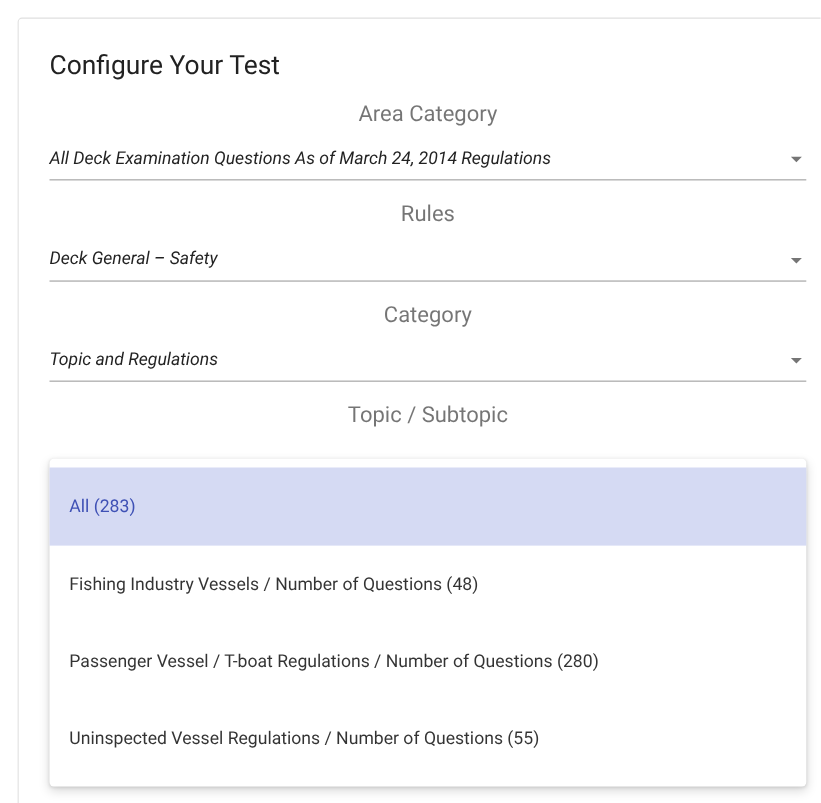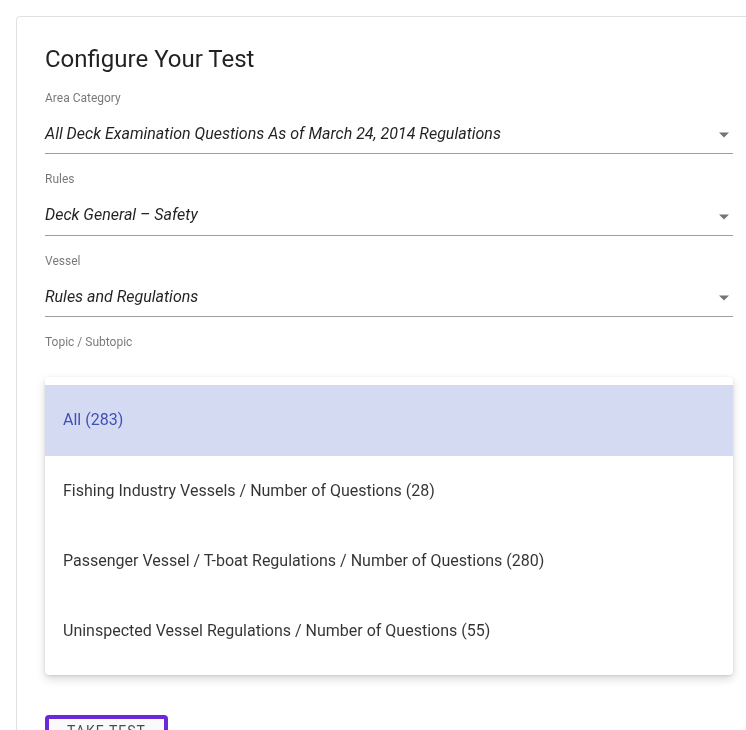--- a/index.html
+++ b/index.html
@@ -18,24 +18,25 @@
     margin: 16px;
     position: relative;
   }
   .page-title {
     font-size: 24px;
     font-weight: 400;
     color: rgba(0,0,0,0.87);
     margin: 8px 0 18px 0;
   }
   .section-label {
-    font-size: 12px;
+    font-size: 20px;
     font-weight: 400;
     color: rgba(0,0,0,0.54);
     margin: 18px 0 12px 0;
+    text-align: center;
   }
   .select {
     position: relative;
     border-bottom: 1px solid #9e9e9e;
     padding: 6px 24px 8px 0;
     cursor: pointer;
     font-size: 16px;
     color: rgba(0,0,0,0.87);
     line-height: 1.4;
     margin-bottom: 8px;
@@ -99,31 +100,31 @@
   </div>
 
   
   <div class="section-label">Rules</div>
   <div class="select">
     <span>Deck General – Safety</span>
     <span class="caret"></span>
   </div>
 
   
-  <div class="section-label">Vessel</div>
+  <div class="section-label">Category</div>
   <div class="select">
-    <span>Rules and Regulations</span>
+    <span>Topic and Regulations</span>
     <span class="caret"></span>
   </div>
 
   
   <div class="section-label">Topic / Subtopic</div>
 
   <div class="menu">
     <div class="menu-item selected">All (283)</div>
-    <div class="menu-item">Fishing Industry Vessels / Number of Questions (28)</div>
+    <div class="menu-item">Fishing Industry Vessels / Number of Questions (48)</div>
     <div class="menu-item">Passenger Vessel / T-boat Regulations / Number of Questions (280)</div>
     <div class="menu-item">Uninspected Vessel Regulations / Number of Questions (55)</div>
   </div>
 
   <button class="take-test-btn">TAKE TEST</button>
 
 </div>
 
 </body></html>

